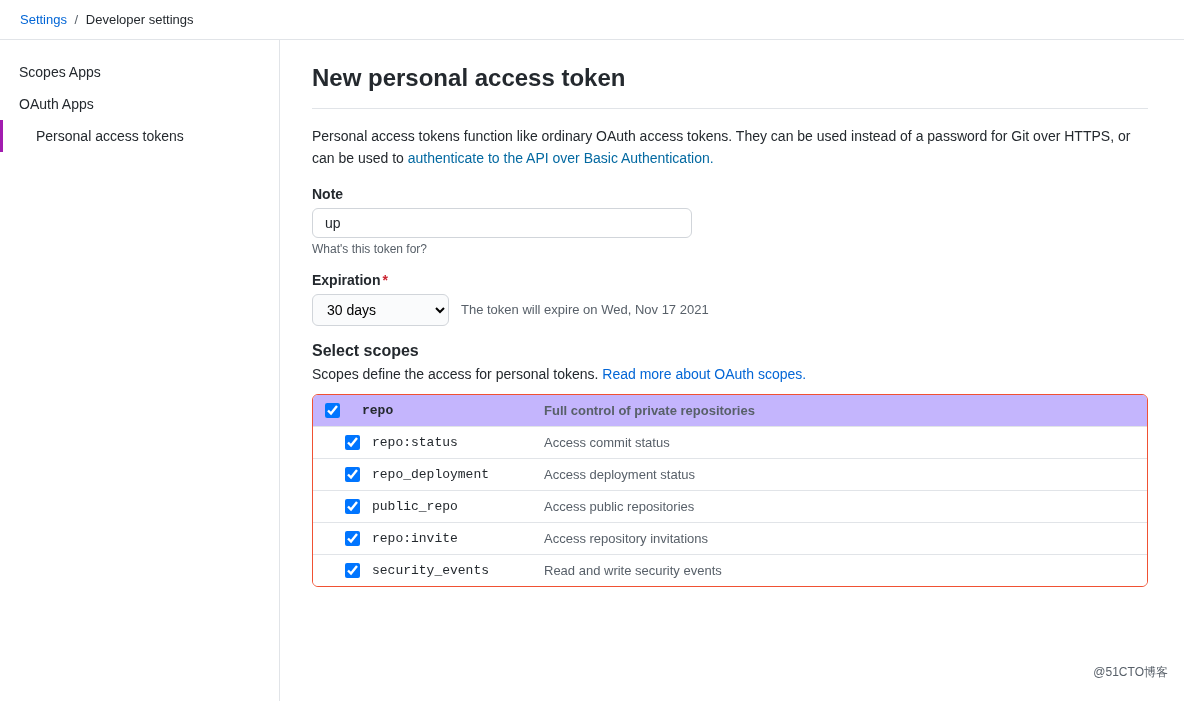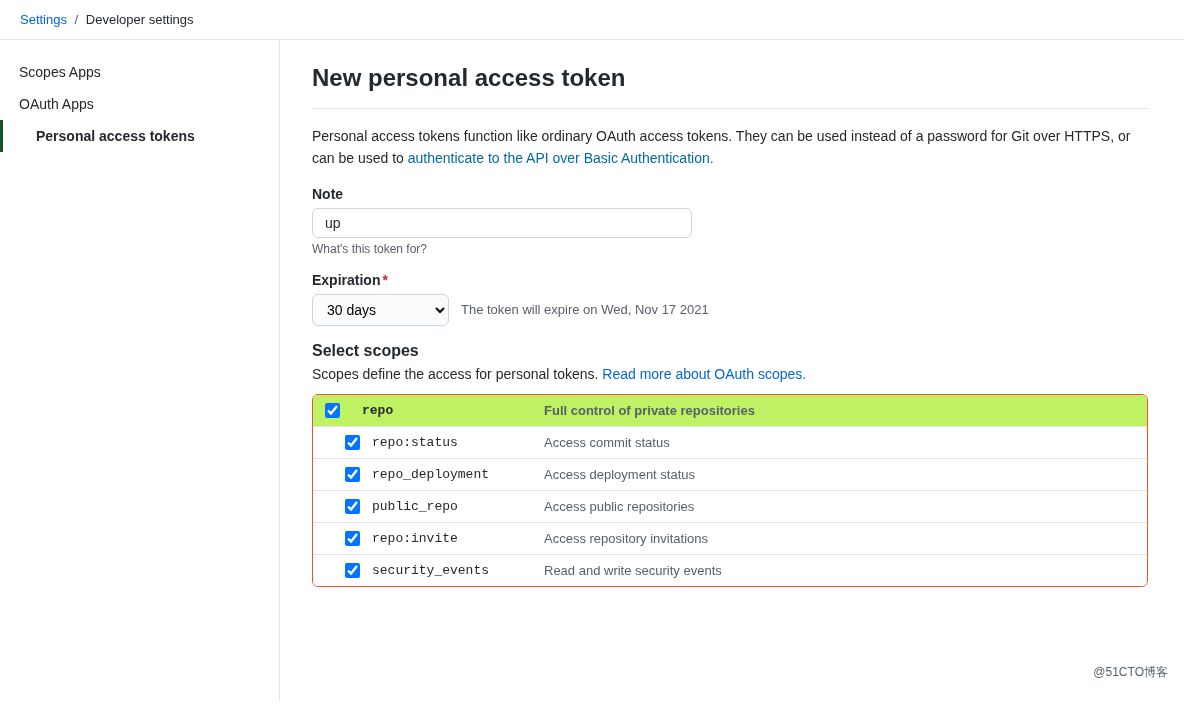--- a/index.html
+++ b/index.html
@@ -32,22 +32,22 @@
     .sidebar-item {
       display: block;
       padding: 8px 16px;
       font-size: 14px;
       color: #24292e;
       text-decoration: none;
       cursor: pointer;
       border-left: 3px solid transparent;
     }
     .sidebar-item.active {
-      border-left: 3px solid #14532d;
-      font-weight: 700;
+      border-left: 3px solid #a21caf;
+      font-weight: 400;
       background: #fff;
       padding-left: 33px;
     }
     .main-content {
       flex: 1;
       padding: 24px 32px;
       max-width: 900px;
     }
     h1.page-title {
       font-size: 24px;
@@ -134,21 +134,21 @@
     }
     .scope-row {
       display: flex;
       align-items: center;
       padding: 8px 12px;
       border-bottom: 1px solid #e1e4e8;
       gap: 12px;
     }
     .scope-row:last-child { border-bottom: none; }
     .scope-row.parent {
-      background: #bef264;
+      background: #c4b5fd;
       font-weight: 600;
       gap: 22px;
     }
     .scope-row.child {
       padding-left: 32px;
       background: #fff;
     }
     .scope-checkbox {
       width: 15px;
       height: 15px;

